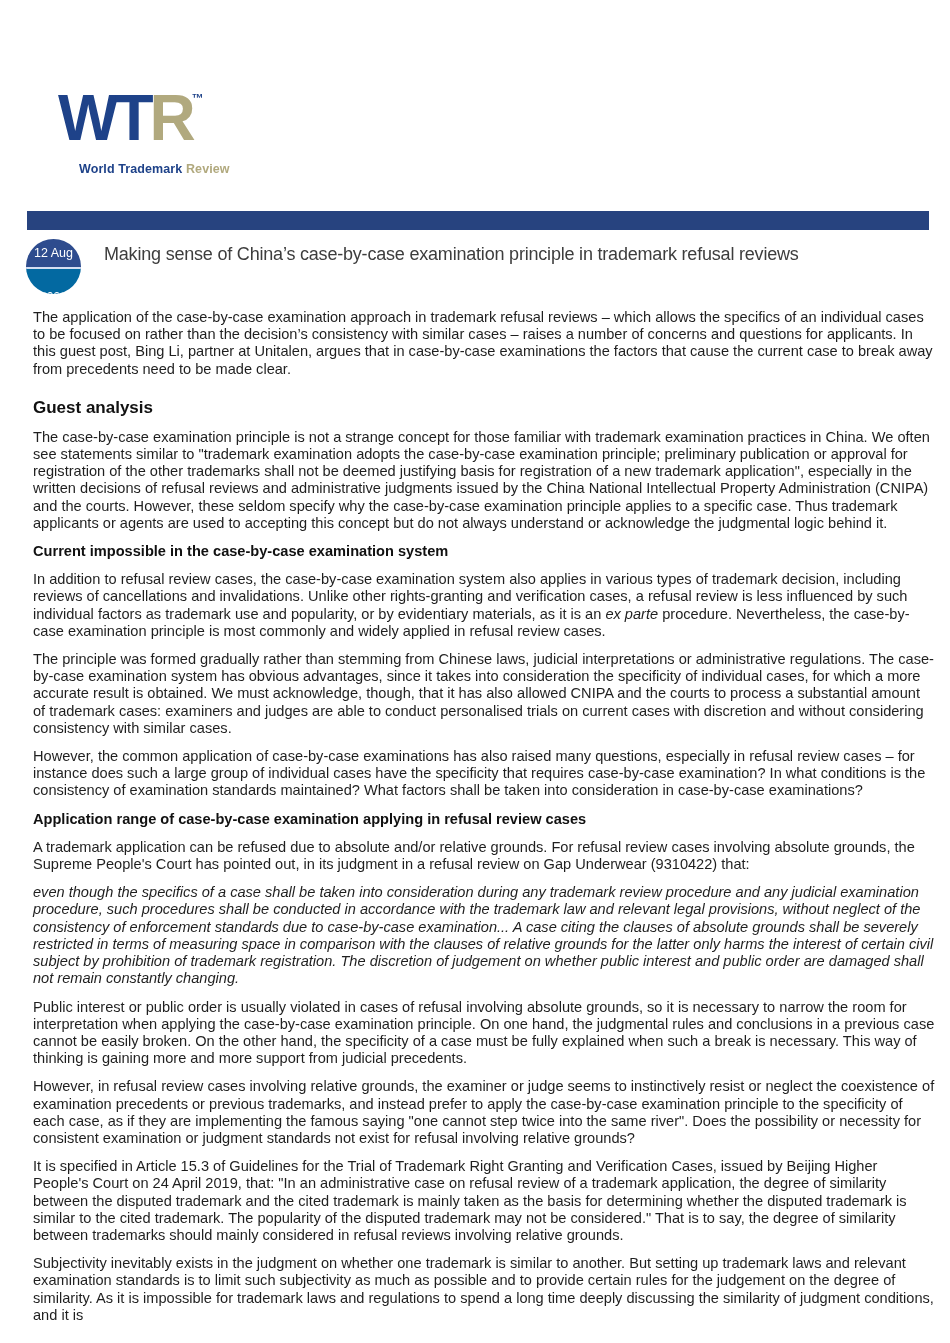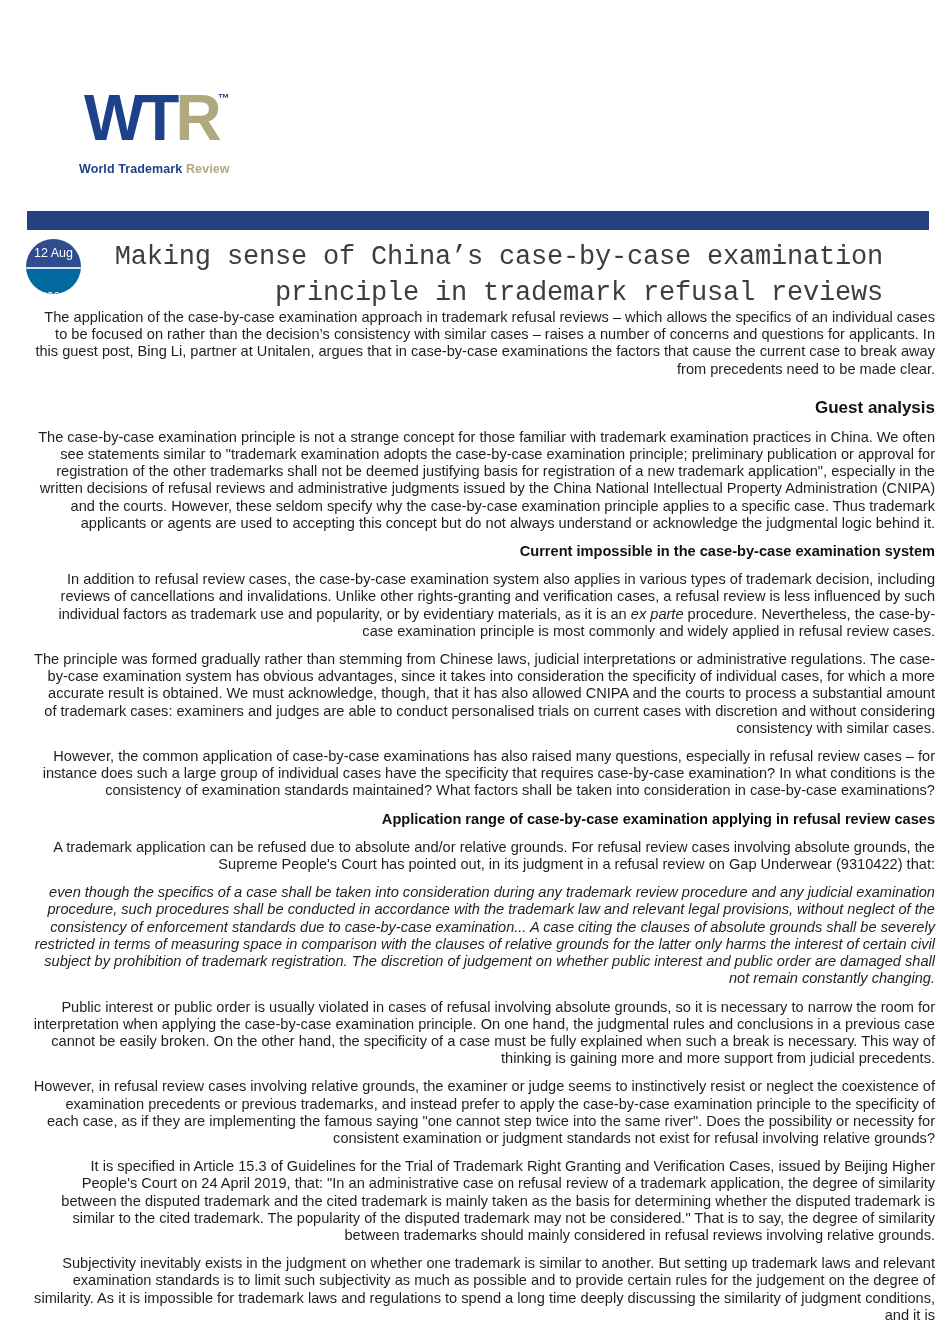--- a/index.html
+++ b/index.html
@@ -2,51 +2,51 @@
 <html><head>
 <meta charset="utf-8">
 <style>
   html, body { margin: 0; padding: 0; background: #ffffff; }
   body {
     width: 950px; height: 1343px;
     font-family: "Liberation Sans", sans-serif;
     color: #1f1f1f;
     overflow: hidden;
   }
-  .page { position: relative; width: 950px; height: 1024px; background: #fff; text-align: right; }
+  .page { position: relative; width: 950px; height: 1024px; background: #fff; }
 
   
   .logo { position: absolute; left: 58px; top: 86px; }
   .logo-letters {
     font-weight: bold; font-size: 64px; line-height: 1;
     letter-spacing: -4px; font-stretch: condensed;
   }
   .navy { color: #1e4289; }
   .tan  { color: #b1a97e; }
   .logo-tm { font-size: 12px; vertical-align: 38px; letter-spacing: 0; }
   .tagline { font-size: 12.5px; font-weight: bold; margin-top: 12px; padding-left: 21px; letter-spacing: 0.1px; }
 
   
   .bar { position: absolute; left: 27px; top: 211px; width: 902px; height: 19px; background: #27437f; }
 
   
-  .header-row { position: absolute; left: 26px; top: 239px; width: 903px; display: flex; gap: 17px; align-items: flex-start; }
+  .header-row { position: absolute; left: 26px; top: 239px; width: 903px; display: flex; gap: 23px; align-items: flex-start; }
   .badge { width: 55px; height: 55px; border-radius: 50%; overflow: hidden; flex: none; }
   .badge-top {
     height: 30px; background: #2e4c8e; color: #fff; font-size: 12.5px;
     display: flex; align-items: center; justify-content: center;
     border-bottom: 2px solid #d4def2; box-sizing: border-box;
   }
   .badge-bottom {
     height: 25px; background: #0369a1; color: #fff; font-size: 12px;
     display: flex; align-items: flex-start; justify-content: center; padding-top: 21px; box-sizing: border-box;
   }
   .title {
-    margin: 0; font-size: 27px; line-height: 36px; font-weight: normal;
-    color: #3d3d3d; letter-spacing: -0.2px; max-width: 785px; font-family: Liberation Mono, monospace;
+    margin: 0; font-size: 18px; line-height: 30px; font-weight: normal;
+    color: #3d3d3d; letter-spacing: -0.2px; max-width: 785px;
   }
 
   
   .content { position: absolute; left: 33px; top: 309px; width: 902px; font-size: 14.6px; line-height: 17.2px; }
   .content p { margin: 0 0 11px 0; }
   .content h2 { font-size: 17px; line-height: 20px; margin: 20px 0 11px 0; color: #111; }
   .content h3 { font-size: 14.6px; line-height: 17.2px; margin: 3px 0 11px 0; color: #111; }
   .quote { font-style: italic; }
   .em { font-style: italic; margin-top: 41px; }
 </style>

